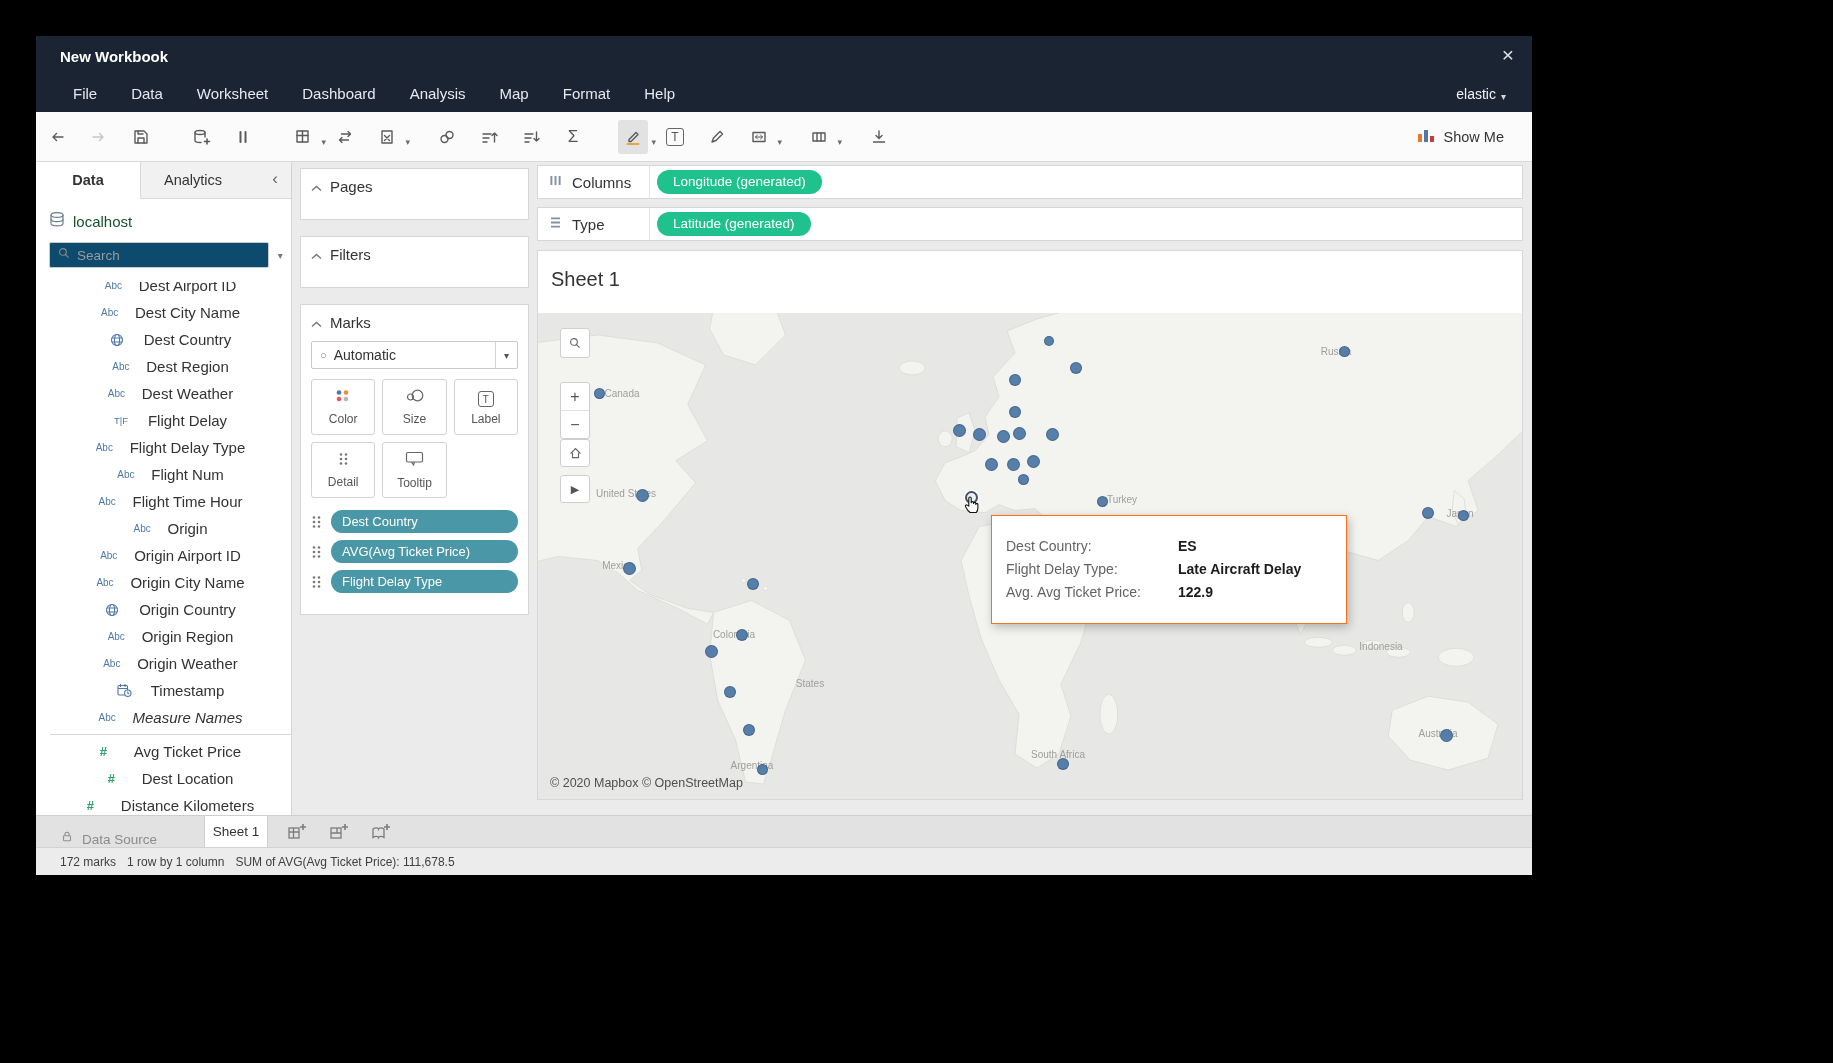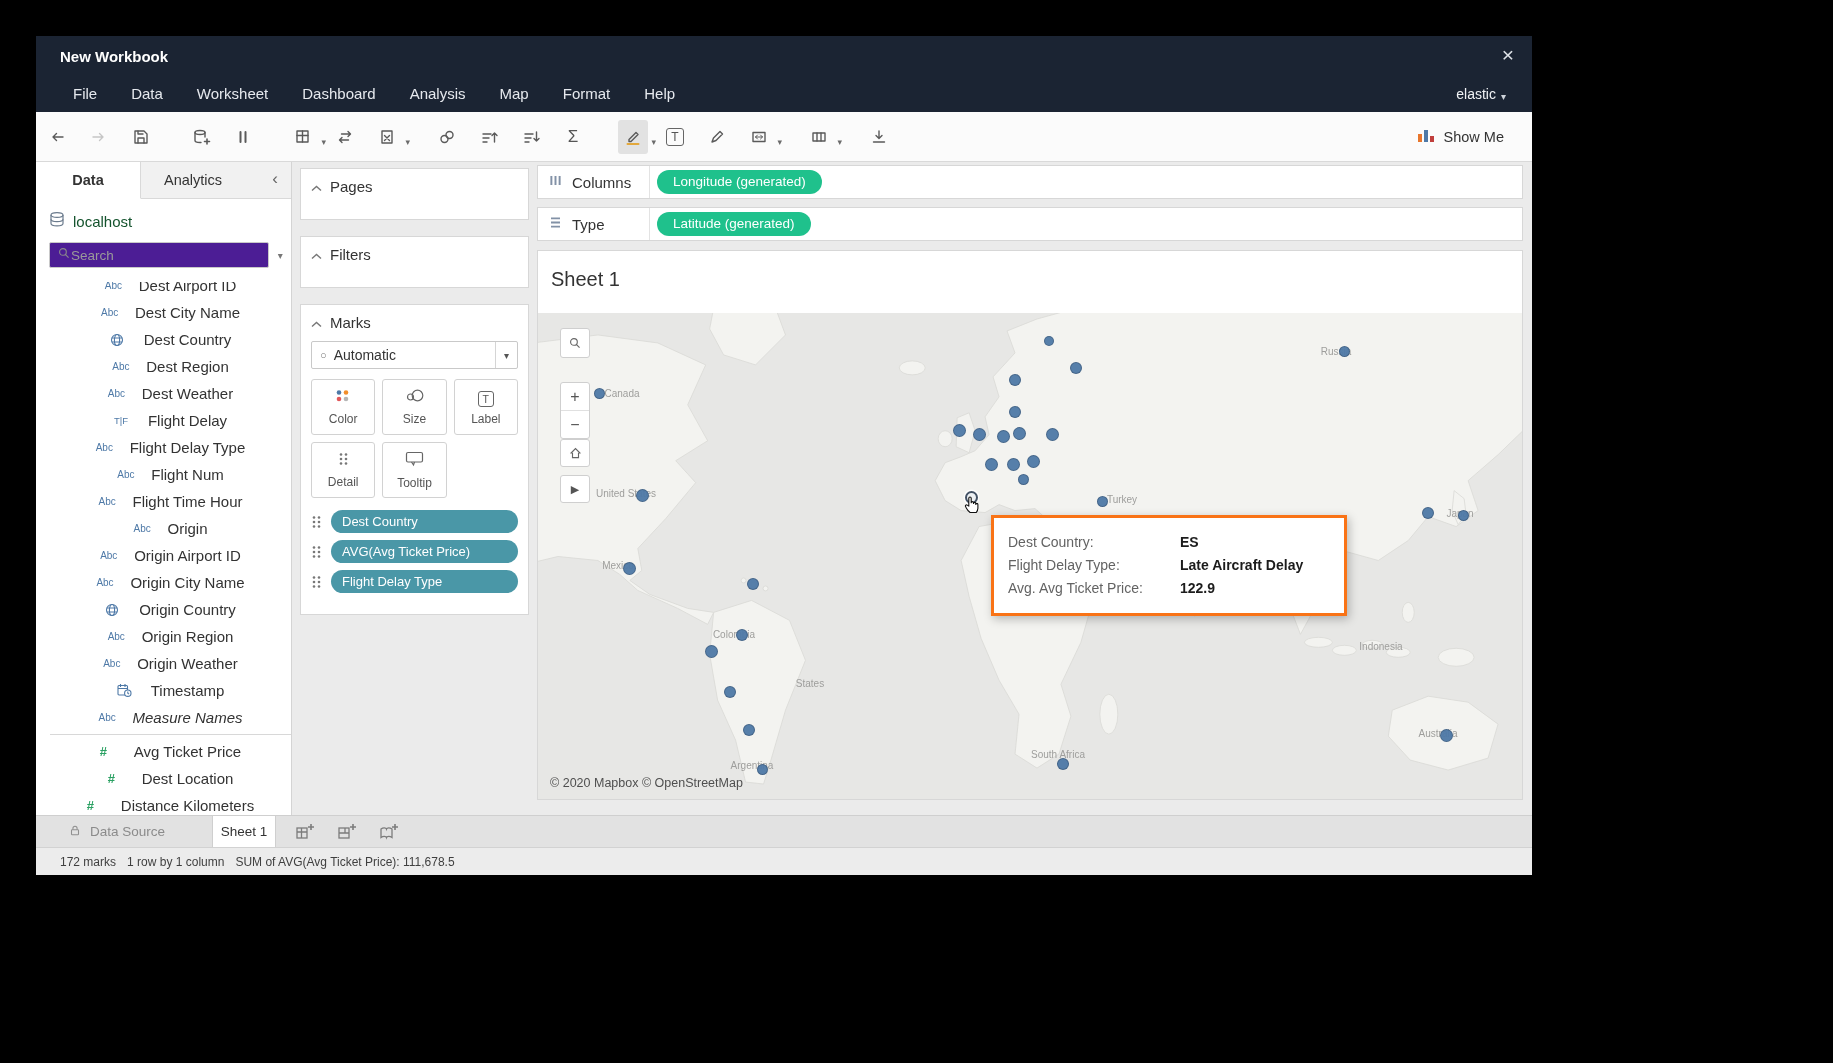--- a/index.html
+++ b/index.html
@@ -33,21 +33,21 @@
   .content{position:absolute;left:0;top:126px;width:100%;height:653px;background:#ebebeb;}
 
   
   .left-panel{position:absolute;left:0;top:0;width:256px;height:100%;background:#fff;border-right:1px solid #d4d4d4;box-sizing:border-box;}
   .pane-tabs{height:36px;background:#f1f1f1;border-bottom:1px solid #d9d9d9;display:flex;}
   .pane-tab{width:104px;line-height:36px;text-align:center;font-size:14.5px;color:#333;}
   .pane-tab.active{background:#fff;font-weight:700;border-right:1px solid #d9d9d9;border-bottom:1px solid #fff;margin-bottom:-1px;}
   .pane-collapse{margin-left:auto;width:32px;line-height:34px;text-align:center;color:#666;font-size:17px;}
   .connection{margin:12px 0 0 13px;display:flex;align-items:center;gap:8px;font-size:15px;color:#14532d;}
   .searchrow{margin:11px 0 0 13px;display:flex;align-items:center;}
-  .searchbox{width:224px;height:26px;border:1px solid #c9c9c9;border-radius:2px;display:flex;align-items:center;box-sizing:border-box;padding:0 7px;background:#4c1d95;}
+  .searchbox{width:224px;height:26px;border:1px solid #c9c9c9;border-radius:2px;display:flex;align-items:center;gap:6px;box-sizing:border-box;padding:0 7px;background:#0c4a6e;}
   .searchbox .ph{color:#9a9a9a;font-size:13.5px;}
   .search-caret{width:22px;text-align:center;color:#777;font-size:10px;}
   #fields{position:absolute;left:0;top:120px;right:0;bottom:0;overflow:hidden;}
   #fields .inner{margin-top:-10px;}
   .field-row{height:27px;display:flex;align-items:center;padding-left:14px;gap:8px;justify-content:center;}
   .field-icon{width:26px;flex-shrink:0;display:flex;align-items:center;}
   .fi-abc{font-size:10px;color:#4e79a7;}
   .fi-tf{font-size:9.5px;color:#4e79a7;}
   .fi-num{font-size:13px;color:#2ba163;font-weight:700;}
   .field-label{font-size:15px;color:#333;white-space:nowrap;}
@@ -88,30 +88,30 @@
   .map-label{position:absolute;transform:translate(-50%,-50%);font-size:10px;color:#9e9e9c;white-space:nowrap;}
   .dot{position:absolute;border-radius:50%;background:var(--dot-blue);border:1px solid rgba(25,45,70,.35);box-sizing:border-box;opacity:.95;}
   .dot.hovered{background:#edf1f5;border:2.5px solid #3a4a5e;box-shadow:0 0 0 1.5px rgba(255,255,255,.9);}
   .mapbtn{position:absolute;background:#fff;border:1px solid #cfcfcf;border-radius:3px;display:flex;align-items:center;justify-content:center;box-sizing:border-box;}
   .map-search{left:22px;top:15px;width:30px;height:30px;}
   .zoom-stack{left:22px;top:69px;width:30px;height:57px;flex-direction:column;}
   .zoom-cell{height:28px;width:100%;display:flex;align-items:center;justify-content:center;font-size:16px;color:#555;}
   .zoom-cell:first-child{border-bottom:1px solid #e0e0e0;}
   .map-home{left:22px;top:126px;width:30px;height:28px;}
   .map-flyout{left:22px;top:162px;width:30px;height:28px;color:#555;font-size:11px;}
-  .map-tooltip{position:absolute;left:453px;top:202px;width:356px;background:#fff;border:3px solid #f97316;box-shadow:2px 3px 9px rgba(0,0,0,.25);box-sizing:border-box;padding:13px 14px;}
+  .map-tooltip{position:absolute;left:453px;top:202px;width:356px;background:#fff;border:1px solid #f97316;box-shadow:2px 3px 9px rgba(0,0,0,.25);box-sizing:border-box;padding:19px 14px;}
   #tooltip-rows{display:grid;grid-template-columns:172px 1fr;row-gap:0;}
   .tt-label{font-size:14px;color:#636363;line-height:23px;}
   .tt-value{font-size:14px;color:#1c1c1c;font-weight:700;line-height:23px;}
   .cursor-hand{position:absolute;left:424px;top:178px;}
   .attribution{position:absolute;left:12px;bottom:9px;font-size:12.5px;color:#4f4f4f;}
 
   
   .bottom-tabs{position:absolute;left:0;top:779px;width:100%;height:32px;background:#e2e2e2;border-top:1px solid #cfcfcf;display:flex;align-items:stretch;box-sizing:border-box;}
-  .ds-tab{width:160px;display:flex;align-items:center;gap:8px;padding-left:24px;box-sizing:border-box;color:#8b8b8b;font-size:13.5px;margin-left:8px;}
+  .ds-tab{width:160px;display:flex;align-items:flex-end;gap:8px;padding-left:24px;box-sizing:border-box;color:#8b8b8b;font-size:13.5px;}
   .sheet-tab{width:62px;background:#fff;display:flex;align-items:center;justify-content:center;font-size:13.5px;color:#333;border-left:1px solid #cfcfcf;border-right:1px solid #cfcfcf;margin-left:8px;}
   .newtab{width:26px;display:flex;align-items:center;justify-content:center;margin-left:16px;}
   .statusbar{position:absolute;left:0;top:811px;width:100%;height:28px;background:#ececec;border-top:1px solid #d2d2d2;display:flex;align-items:center;gap:11px;box-sizing:border-box;padding-left:24px;font-size:12px;color:#3f3f3f;}
 </style>
 </head>
 <body style="--titlebar: #1b2433;">
 
 <div class="window">
 
   <div class="titlebar">

